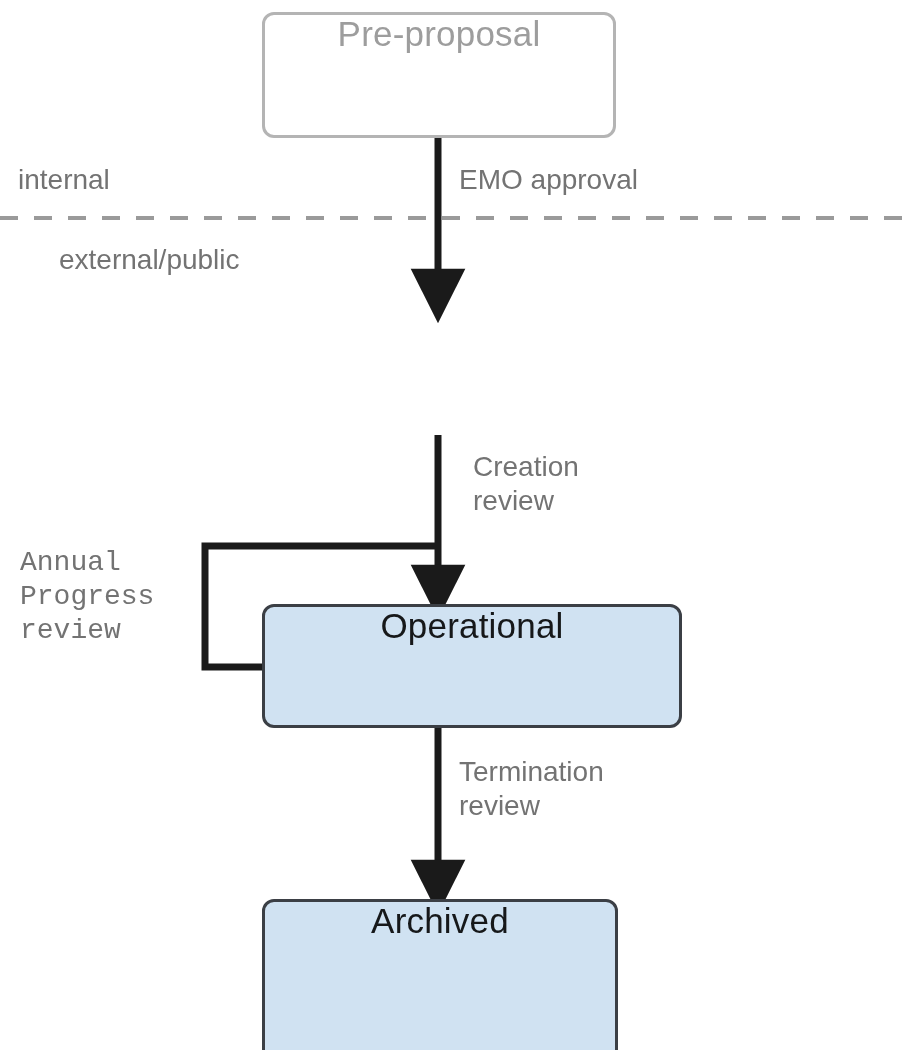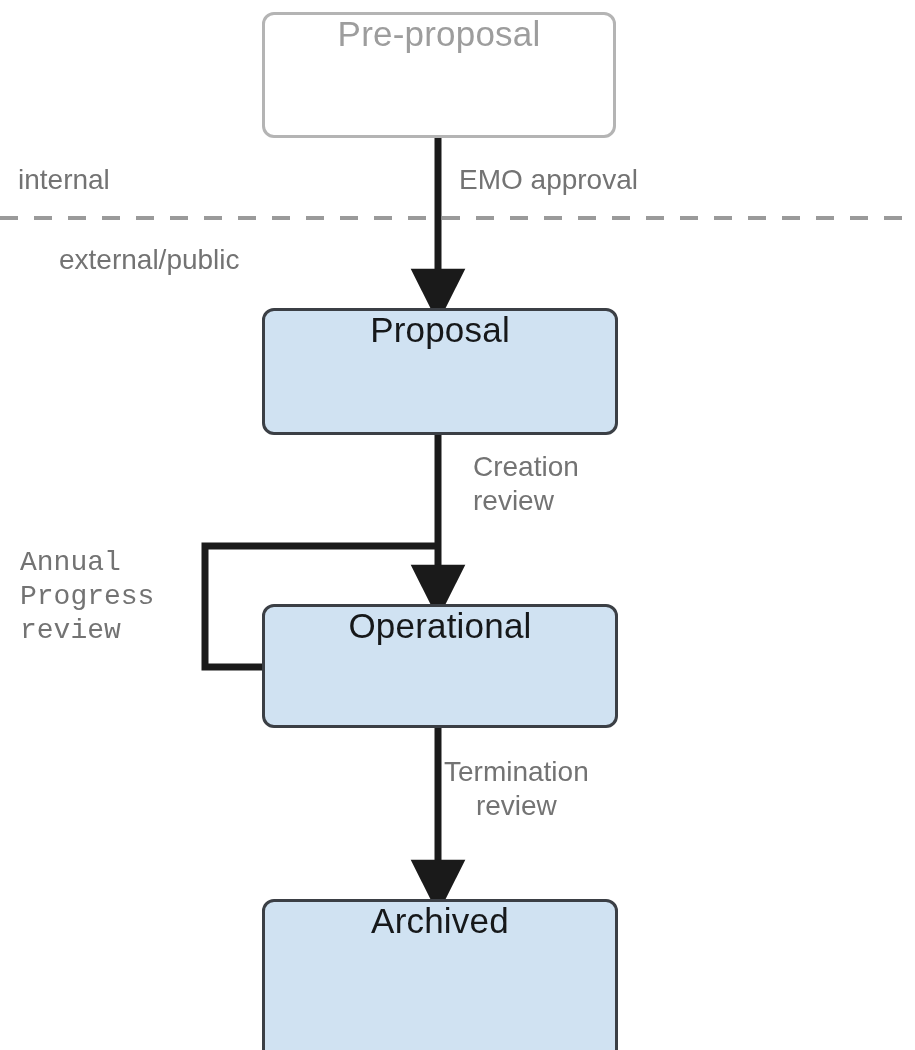--- a/index.html
+++ b/index.html
@@ -31,37 +31,37 @@
     color:#16181a;
   }
   .node.draft{
     background:#ffffff;
     border:3px solid #b4b4b4;
     color:#9d9d9d;
   }
 
   #node-pre{left:262px;top:12px;width:354px;height:126px;}
   #node-proposal{left:262px;top:308px;width:356px;height:127px;}
-  #node-operational{left:262px;top:604px;width:356px;height:124px;}
+  #node-operational{left:262px;top:604px;width:420px;height:124px;}
   #node-archived{left:262px;top:899px;width:356px;height:168px;}
 
   
   .label{
     position:absolute;
     font-size:28px;
     color:#737373;
     line-height:1.22;
     white-space:pre-line;
   }
   #label-internal{left:18px;top:163px;}
   #label-external{left:18px;top:243px;margin-left:41px;}
   #label-emo{left:459px;top:163px;text-align:center;}
   #label-creation{left:473px;top:450px;}
   #label-annual{left:20px;top:546px;font-family:Liberation Mono, monospace;}
-  #label-termination{left:444px;top:755px;text-align:center;}
+  #label-termination{left:459px;top:755px;}
 </style>
 </head>
 <body>
 
 <div id="stage">
 
   <svg id="edges" viewBox="0 0 915 1050" xmlns="http://www.w3.org/2000/svg">
     <defs>
       <marker id="arrowhead" markerWidth="9" markerHeight="9" refX="4.5" refY="4.5" orient="auto" markerUnits="strokeWidth">
         <path d="M0.6,0.6 L8.4,4.5 L0.6,8.4 Z" fill="#1a1a1a"></path>
@@ -76,23 +76,20 @@
 
     <path d="M 262,667 L 205,667 L 205,546 L 438,546" fill="none" stroke="#1a1a1a" stroke-width="7" stroke-linecap="butt" stroke-linejoin="miter"></path>
 
     <line x1="438" y1="728" x2="438" y2="887" stroke="#1a1a1a" stroke-width="7" marker-end="url(#arrowhead)"></line>
   </svg>
 
   <div class="node draft" id="node-pre">
     <span>Pre-proposal</span>
   </div>
 
-  <div class="node state" id="node-proposal">
-    <span>Proposal</span>
-  </div>
 
   <div class="node state" id="node-operational">
     <span>Operational</span>
   </div>
 
   <div class="node state" id="node-archived">
     <span>Archived</span>
   </div>
 
   <div class="label" id="label-internal">internal</div>

